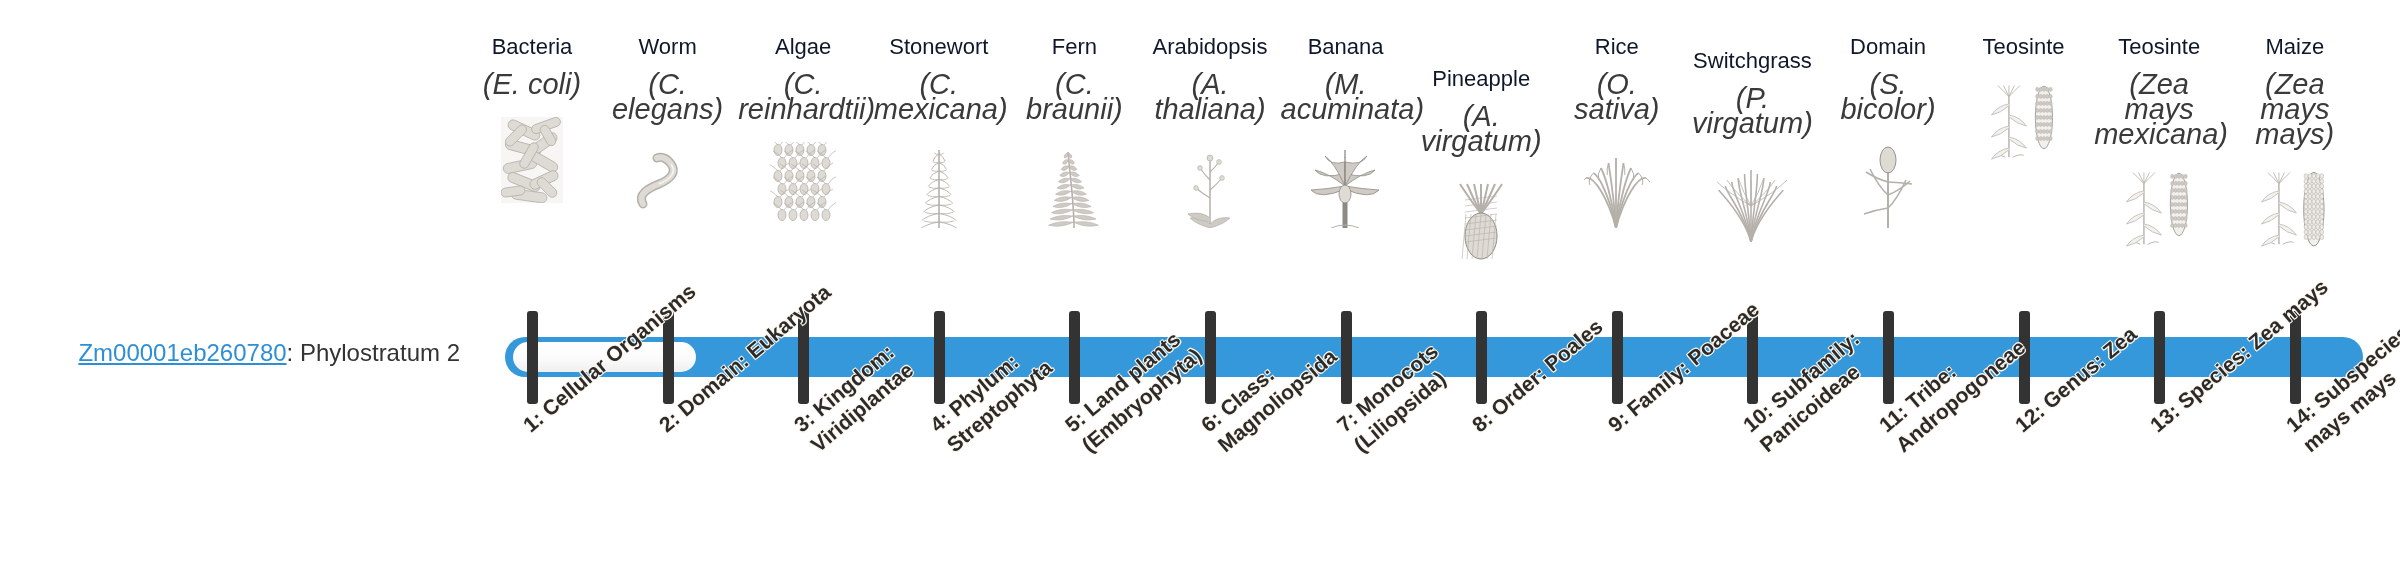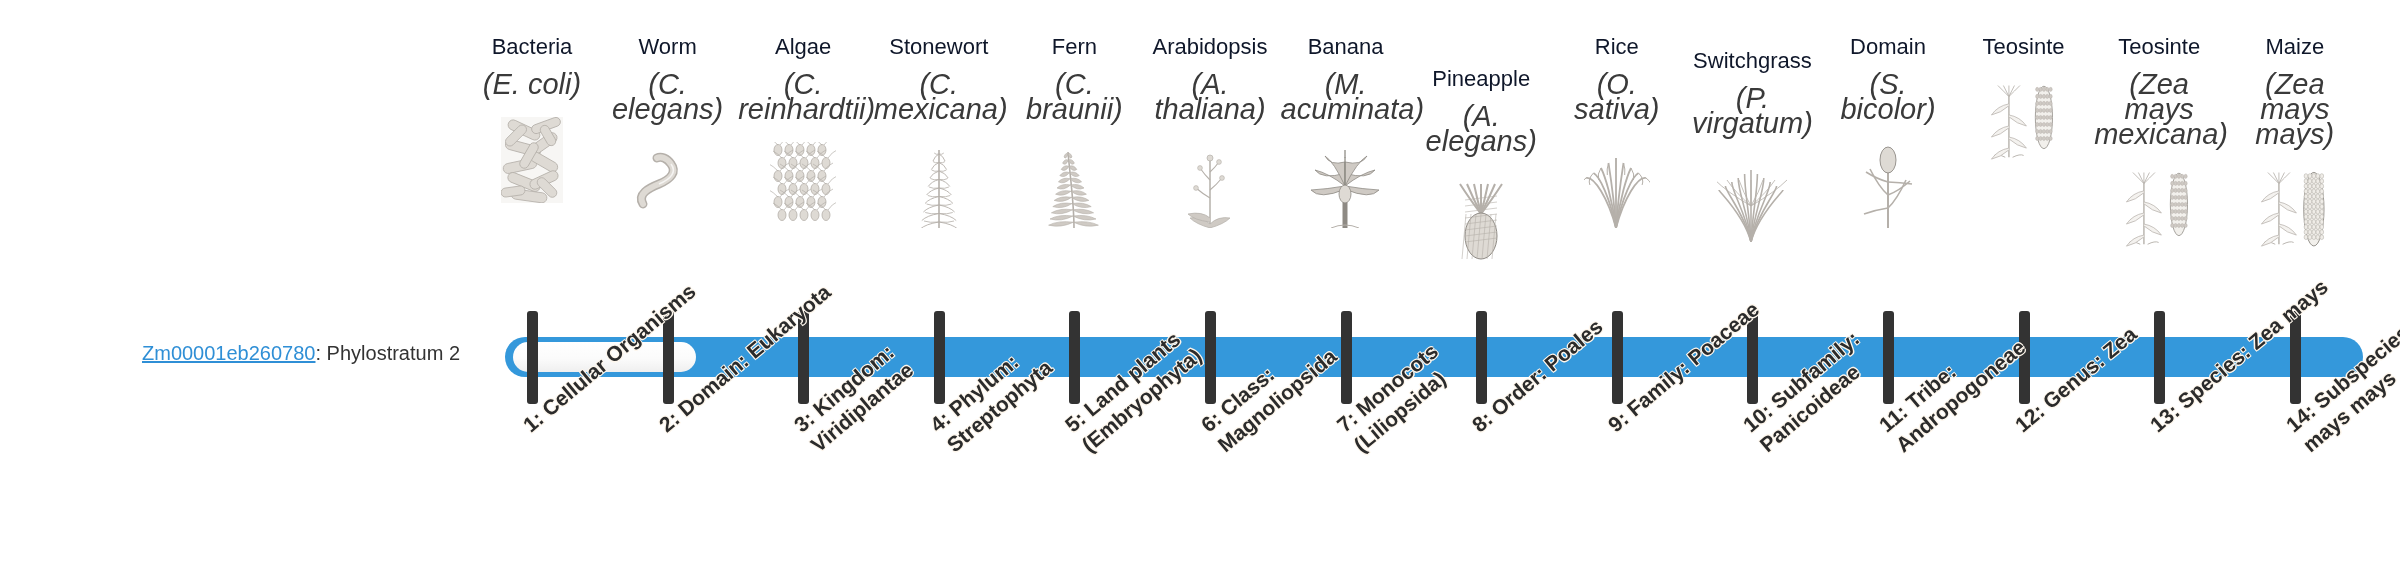--- a/index.html
+++ b/index.html
@@ -22,21 +22,21 @@
     height: 580px;
   }
 
   
   .gene-label {
     position: absolute;
     left: 40px;
     top: 338px;
     width: 420px;
     text-align: right;
-    font-size: 20px;
+    font-size: 24px;
     line-height: 30px;
     color: #333333;
     white-space: nowrap;
   }
   .gene-label .gene-id {
     color: #2f8fd6;
     text-decoration: underline;
     cursor: pointer;
   }
 
@@ -396,21 +396,21 @@
             <path d="M36 44 q -11 -24 -20 -30 q 5 10 20 6 z" fill="#cfcac4" stroke="#8e8a84" stroke-width="0.8"></path>
             <path d="M36 44 q 12.100000000000001 -24 22 -30 q -5.5 10 -22 6 z" fill="#cfcac4" stroke="#8e8a84" stroke-width="0.8"></path>
             <path d="M36 44 q 0 -28.8 0 -36 q 0 10 0 7.2 z" fill="#cfcac4" stroke="#8e8a84" stroke-width="0.8"></path>
             <ellipse cx="36" cy="52" rx="6" ry="9" fill="#dedad4" stroke="#8e8a84" stroke-width="0.8"></ellipse>
             <path d="M22 86 q 14 -6 28 0" stroke="#b5b0aa" stroke-width="1" fill="none"></path>
           </svg>
         </div>
       </div>
       <div class="col" style="left: 946.2px; margin-top: 32px;">
         <div class="common">Pineapple</div>
-        <div class="sci">(A. elegans)</div>
+        <div class="sci">(A. virgatum)</div>
         <div class="art">
           <svg width="60" height="86" viewBox="0 0 60 86">
             <path d="M30 40 q -12 -16 -21 -30" stroke="#b5b0aa" stroke-width="2" fill="none"></path>
             <path d="M30 40 q -8 -16 -14 -30" stroke="#b5b0aa" stroke-width="2" fill="none"></path>
             <path d="M30 40 q -4 -16 -7 -30" stroke="#b5b0aa" stroke-width="2" fill="none"></path>
             <path d="M30 40 q 0 -16 0 -30" stroke="#b5b0aa" stroke-width="2" fill="none"></path>
             <path d="M30 40 q 4 -16 7 -30" stroke="#b5b0aa" stroke-width="2" fill="none"></path>
             <path d="M30 40 q 8 -16 14 -30" stroke="#b5b0aa" stroke-width="2" fill="none"></path>
             <path d="M30 40 q 12 -16 21 -30" stroke="#b5b0aa" stroke-width="2" fill="none"></path>
             <ellipse cx="30" cy="62" rx="16" ry="23" fill="#dedad4" stroke="#8e8a84" stroke-width="1"></ellipse>

